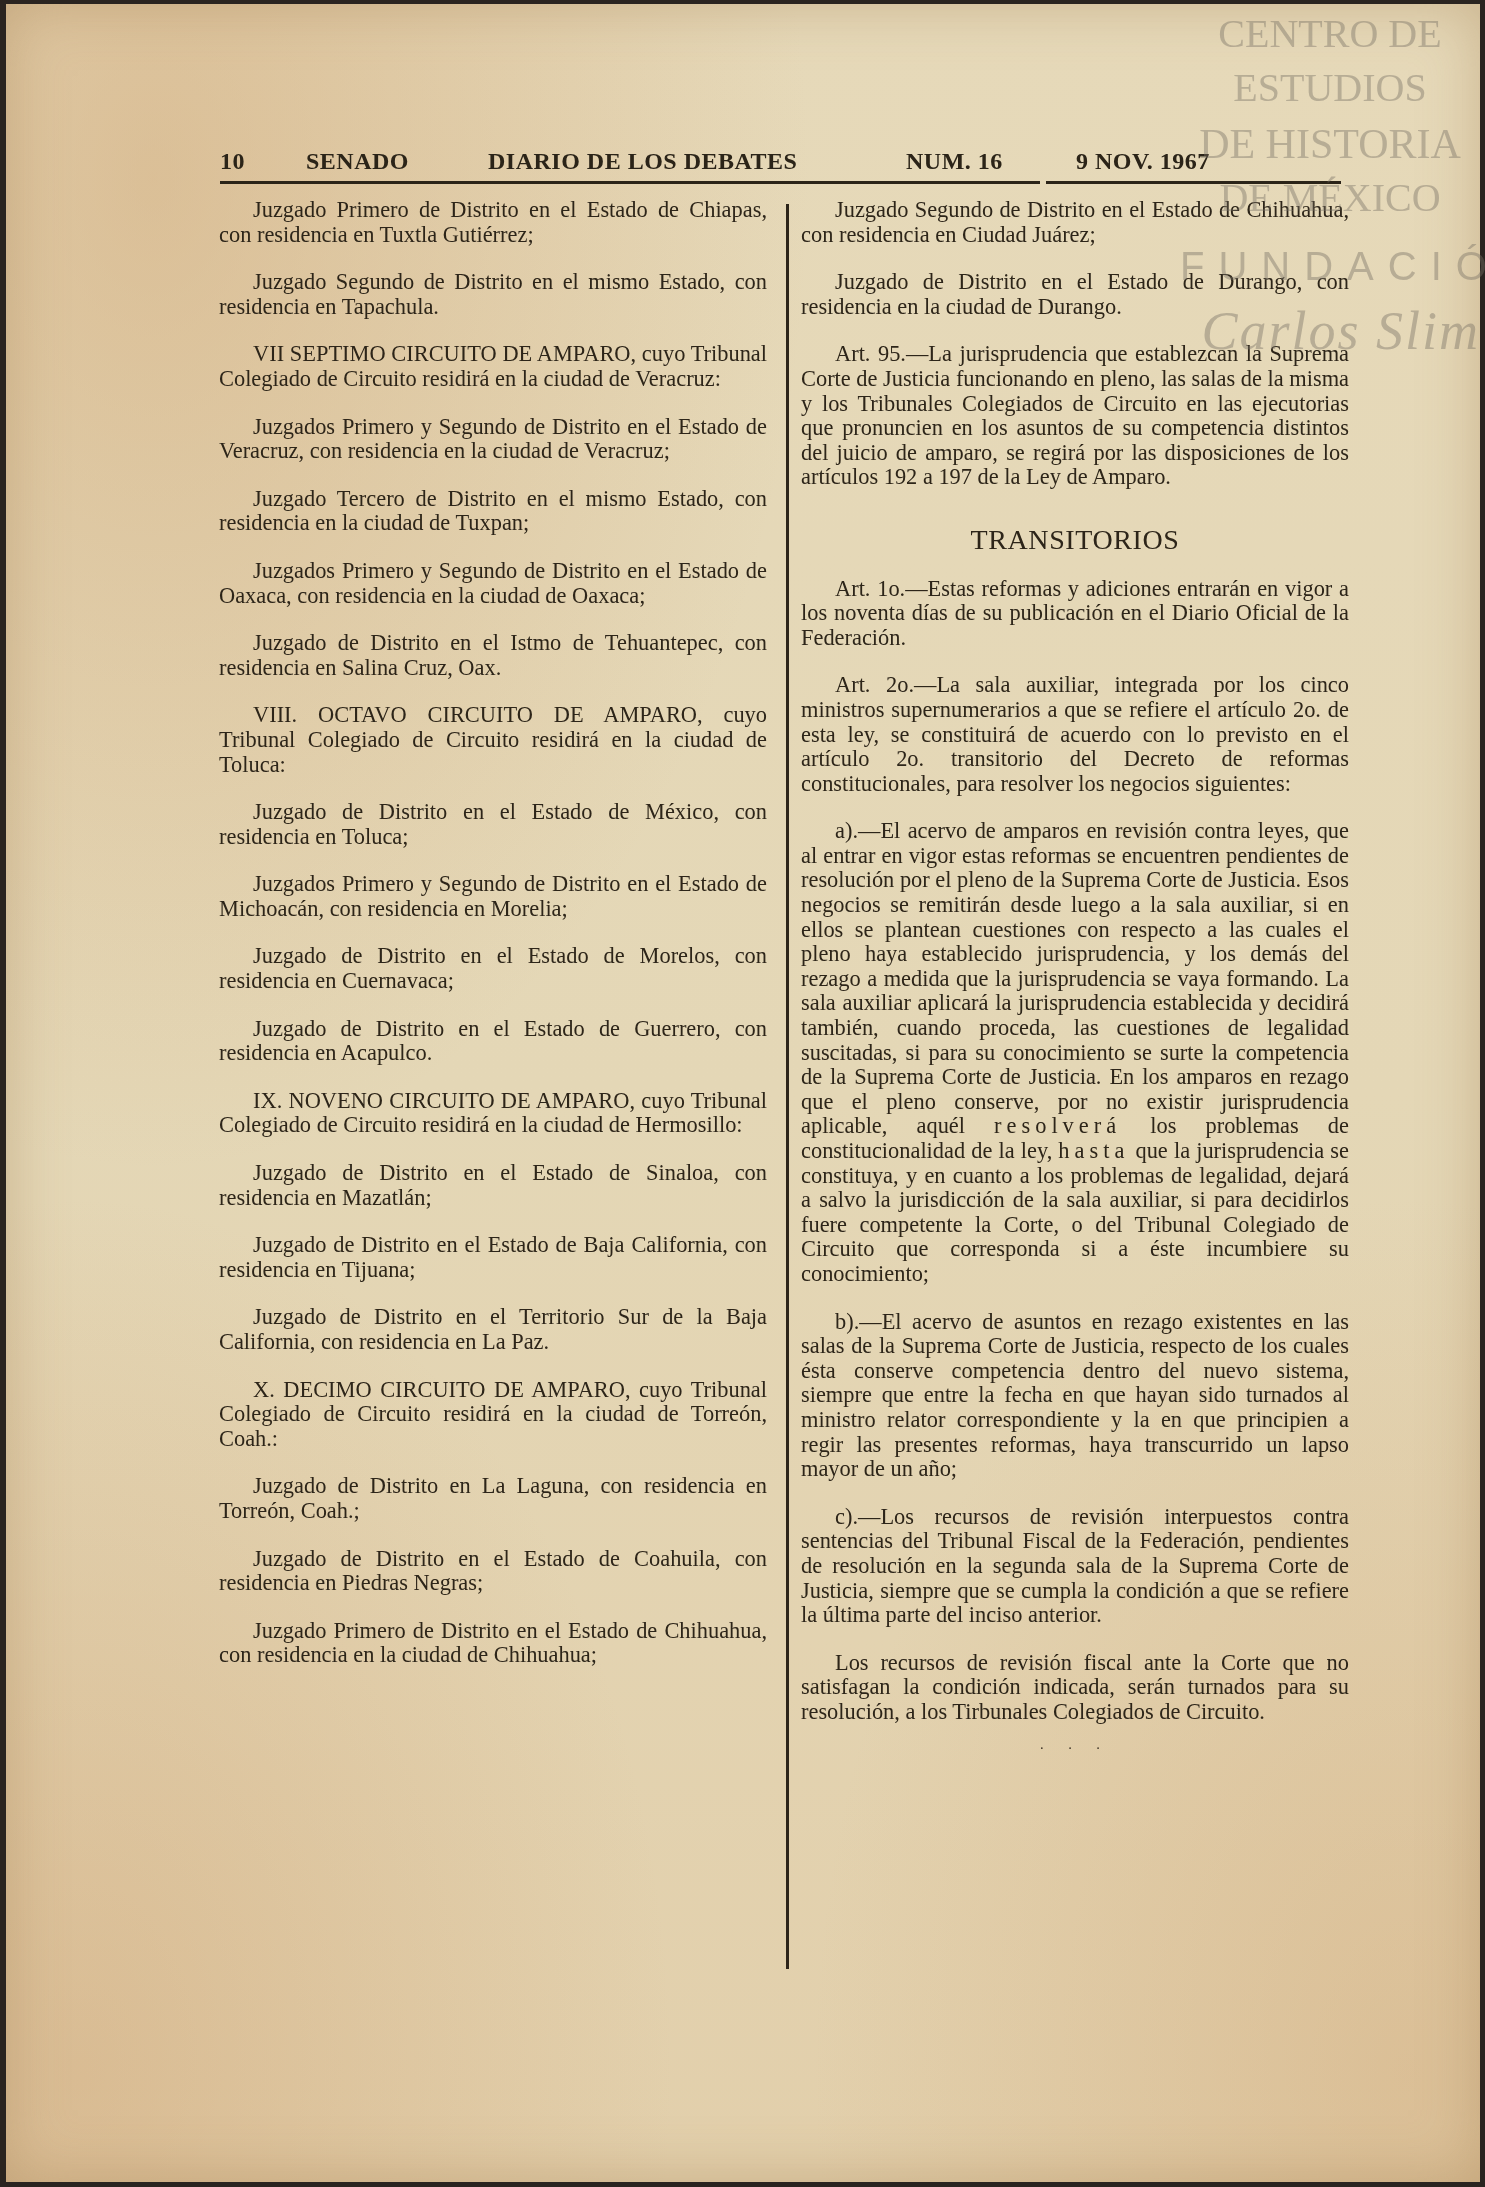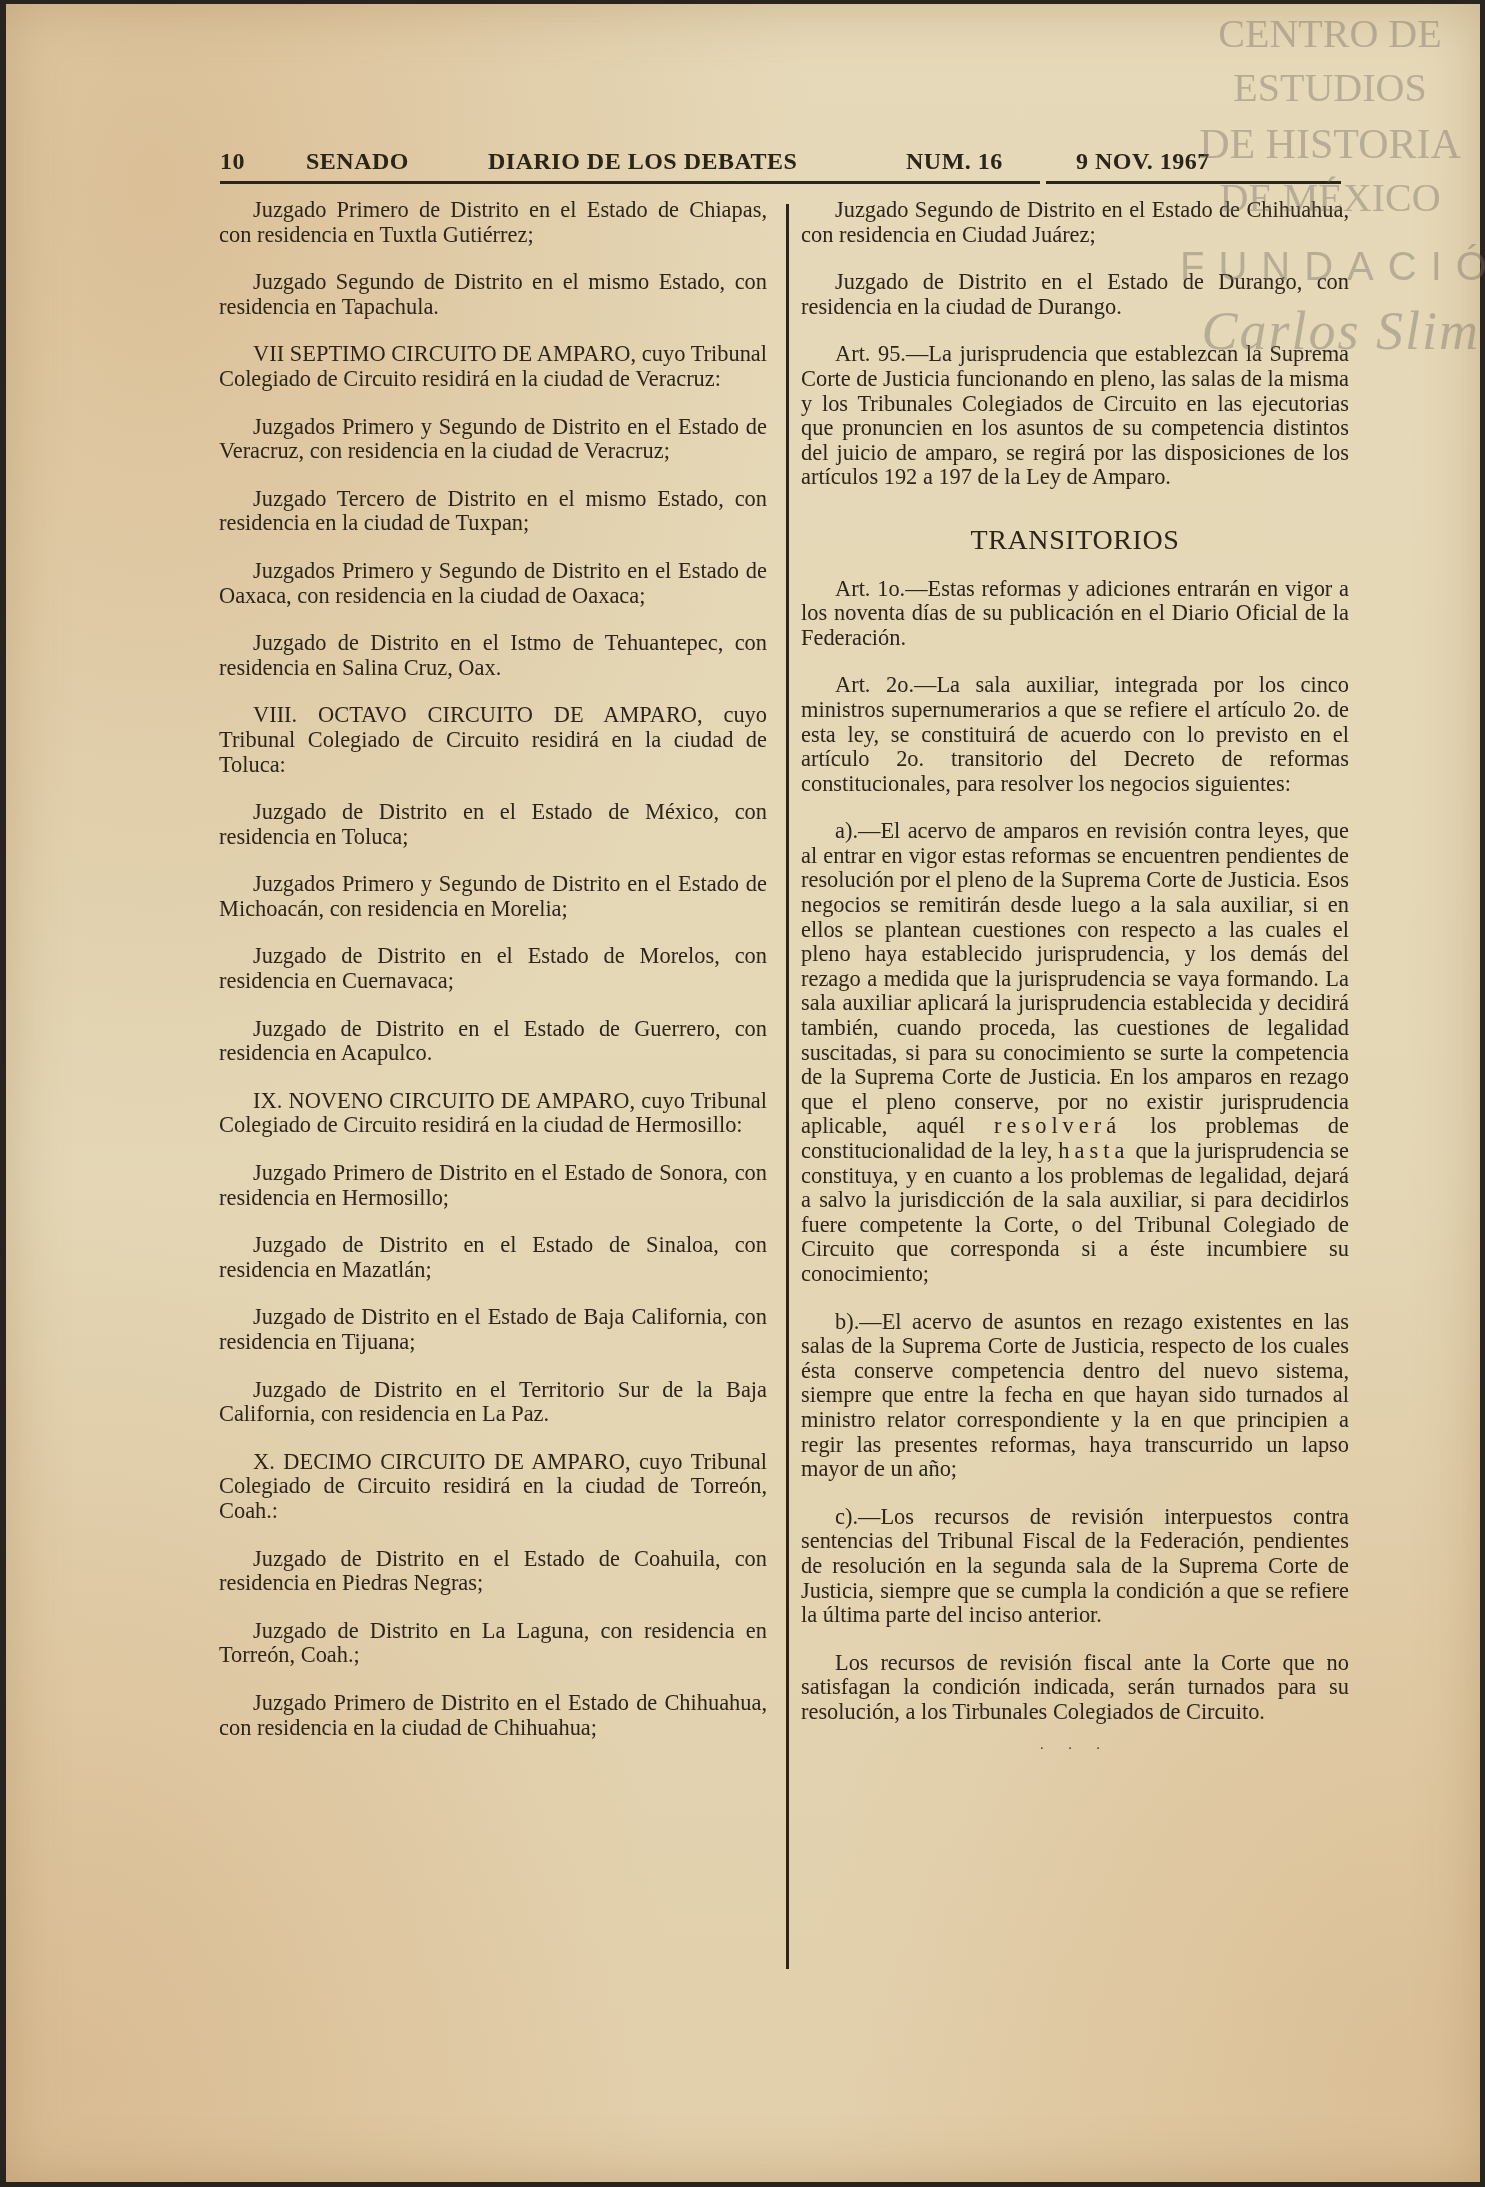--- a/index.html
+++ b/index.html
@@ -154,27 +154,26 @@
     <p class="para">Juzgados Primero y Segundo de Distrito en el Estado de Veracruz, con residencia en la ciudad de Veracruz;</p>
     <p class="para">Juzgado Tercero de Distrito en el mismo Estado, con residencia en la ciudad de Tuxpan;</p>
     <p class="para">Juzgados Primero y Segundo de Distrito en el Estado de Oaxaca, con residencia en la ciudad de Oaxaca;</p>
     <p class="para">Juzgado de Distrito en el Istmo de Tehuantepec, con residencia en Salina Cruz, Oax.</p>
     <p class="para">VIII. OCTAVO CIRCUITO DE AMPARO, cuyo Tribunal Colegiado de Circuito residirá en la ciudad de Toluca:</p>
     <p class="para">Juzgado de Distrito en el Estado de México, con residencia en Toluca;</p>
     <p class="para">Juzgados Primero y Segundo de Distrito en el Estado de Michoacán, con residencia en Morelia;</p>
     <p class="para">Juzgado de Distrito en el Estado de Morelos, con residencia en Cuernavaca;</p>
     <p class="para">Juzgado de Distrito en el Estado de Guerrero, con residencia en Acapulco.</p>
     <p class="para">IX. NOVENO CIRCUITO DE AMPARO, cuyo Tribunal Colegiado de Circuito residirá en la ciudad de Hermosillo:</p>
-    <p class="para">Juzgado Primero de Distrito en el Estado de Sonora, con residencia en Hermosillo;</p>
     <p class="para">Juzgado de Distrito en el Estado de Sinaloa, con residencia en Mazatlán;</p>
     <p class="para">Juzgado de Distrito en el Estado de Baja California, con residencia en Tijuana;</p>
     <p class="para">Juzgado de Distrito en el Territorio Sur de la Baja California, con residencia en La Paz.</p>
     <p class="para">X. DECIMO CIRCUITO DE AMPARO, cuyo Tribunal Colegiado de Circuito residirá en la ciudad de Torreón, Coah.:</p>
+    <p class="para">Juzgado de Distrito en La Laguna, con residencia en Torreón, Coah.;</p>
     <p class="para">Juzgado de Distrito en el Estado de Coahuila, con residencia en Piedras Negras;</p>
-    <p class="para">Juzgado de Distrito en La Laguna, con residencia en Torreón, Coah.;</p>
     <p class="para">Juzgado Primero de Distrito en el Estado de Chihuahua, con residencia en la ciudad de Chihuahua;</p>
   </div>
 
   <div class="column col-right">
     <p class="para">Juzgado Segundo de Distrito en el Estado de Chihuahua, con residencia en Ciudad Juárez;</p>
     <p class="para">Juzgado de Distrito en el Estado de Durango, con residencia en la ciudad de Durango.</p>
     <p class="para">Art. 95.—La jurisprudencia que establezcan la Suprema Corte de Justicia funcionando en pleno, las salas de la misma y los Tribunales Colegiados de Circuito en las ejecutorias que pronuncien en los asuntos de su competencia distintos del juicio de amparo, se regirá por las disposiciones de los artículos 192 a 197 de la Ley de Amparo.</p>
     <p class="para section-heading">TRANSITORIOS</p>
     <p class="para">Art. 1o.—Estas reformas y adiciones entrarán en vigor a los noventa días de su publicación en el Diario Oficial de la Federación.</p>
     <p class="para">Art. 2o.—La sala auxiliar, integrada por los cinco ministros supernumerarios a que se refiere el artículo 2o. de esta ley, se constituirá de acuerdo con lo previsto en el artículo 2o. transitorio del Decreto de reformas constitucionales, para resolver los negocios siguientes:</p>

